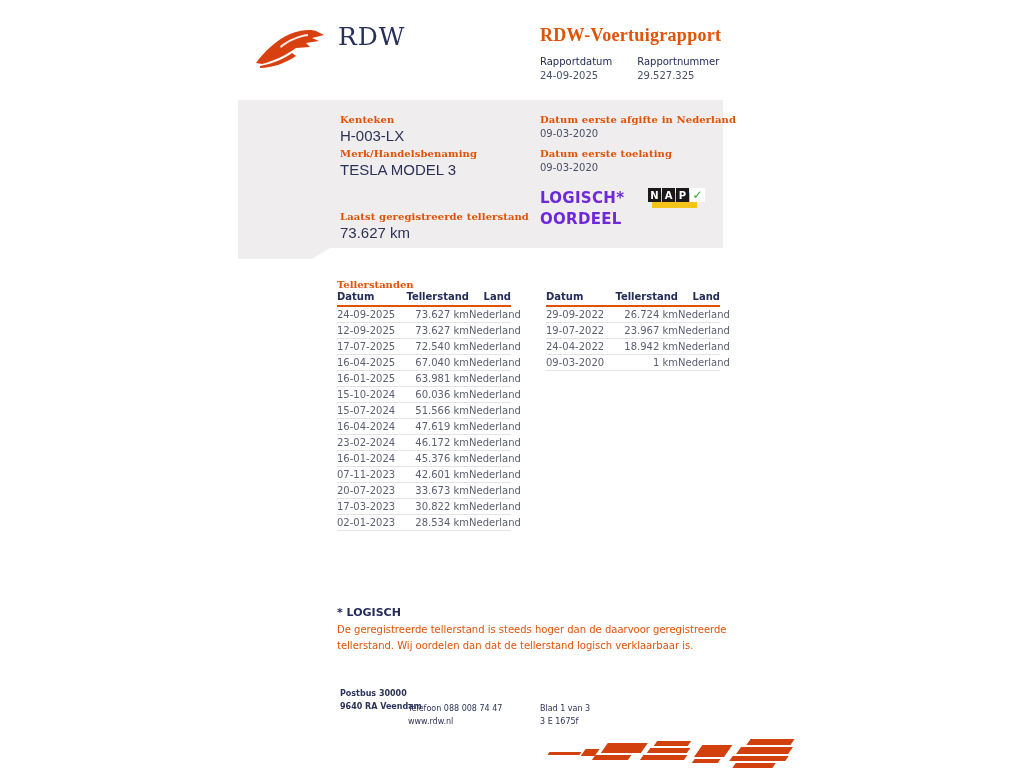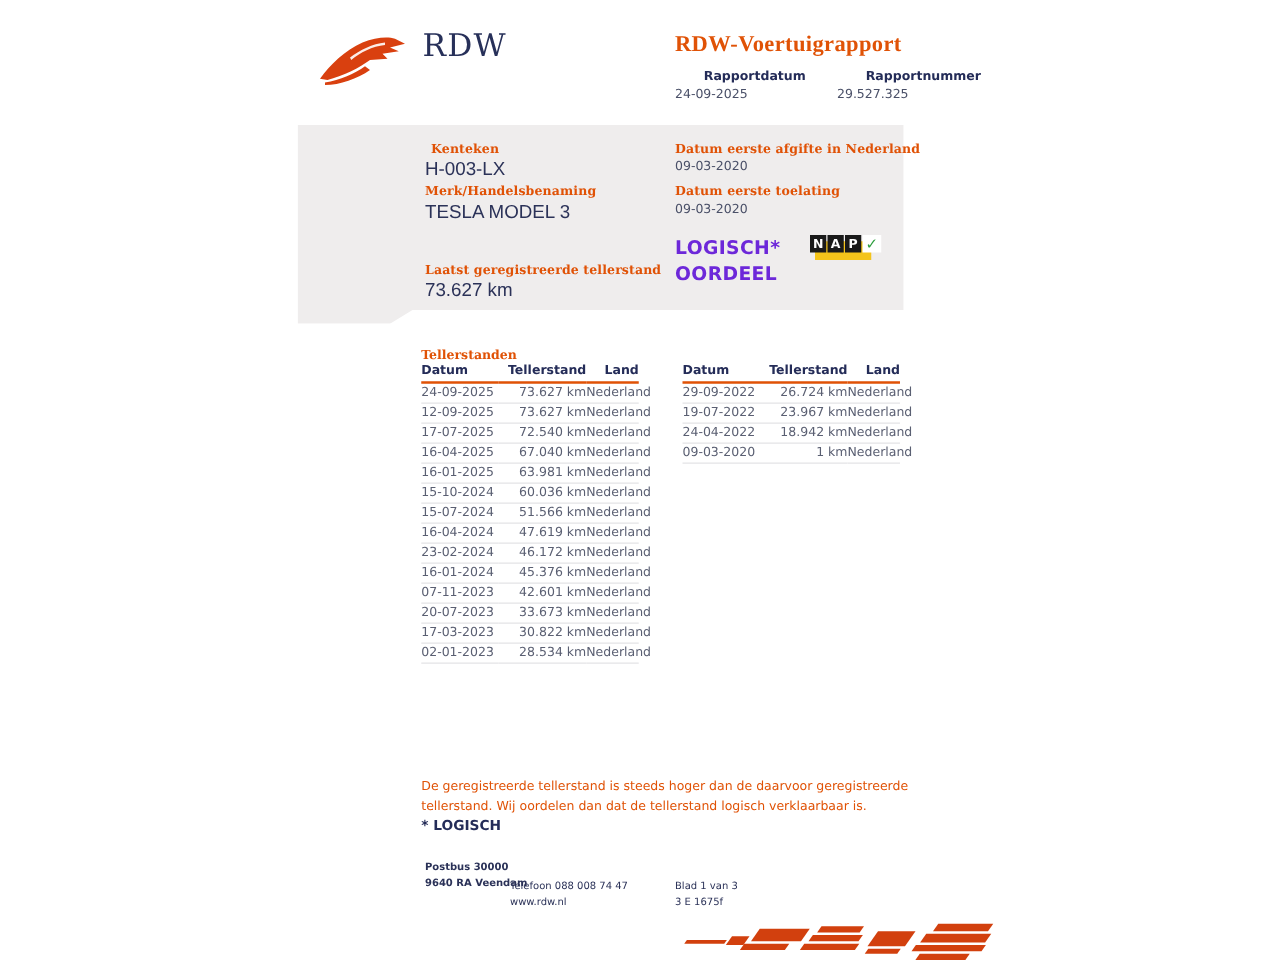--- a/index.html
+++ b/index.html
@@ -6,21 +6,21 @@
   html, body { width: 1024px; height: 768px; background: #ffffff; overflow: hidden; }
   body { font-family: "DejaVu Sans", sans-serif; position: relative; }
 
   .abs { position: absolute; }
 
   
   .logo-svg { left: 250px; top: 22px; width: 82px; height: 50px; }
   .wordmark { left: 338px; top: 22px; font-family: "DejaVu Serif", serif; font-size: 25px; color: #273059; letter-spacing: 1px; }
   .report-title { left: 540px; top: 25px; font-family: Liberation Serif, serif; font-size: 18px; font-weight: bold; color: #E05206; letter-spacing: 0.3px; }
   .report-meta { left: 540px; top: 56px; display: flex; gap: 25px; }
-  .meta-label { font-size: 10px; font-weight: bold; color: #242C58; margin-left: 23px; }
+  .meta-label { font-size: 10px; font-weight: normal; color: #242C58; }
   .meta-value { font-size: 10px; color: #4A5068; margin-top: 3px; }
 
   
   .summary-box { left: 238px; top: 100px; width: 485px; height: 159px; background: #EFEDED;
     clip-path: polygon(0 0, 485px 0, 485px 148px, 92px 148px, 74px 159px, 0 159px); }
   .sum-label { font-size: 10px; font-weight: bold; color: #E05206; font-family: "DejaVu Serif", serif; letter-spacing: 0.1px; }
   .sum-value { font-family: Liberation Sans, sans-serif; font-size: 15px; color: #2B3258; margin-top: 2px; }
   .sum-value-sm { font-size: 10px; color: #4A5068; margin-top: 3px; }
   .oordeel { font-size: 15px; font-weight: bold; color: #6d28d9; line-height: 1.4; letter-spacing: 0.3px; }
 
@@ -39,21 +39,21 @@
   .odo-table.left-t { position: absolute; left: 337px; top: 291px; width: 174px; }
   .odo-table.right-t { position: absolute; left: 546px; top: 291px; width: 174px; }
   .odo-table th { font-size: 10px; font-weight: bold; color: #242C58; text-align: left; padding: 0 0 3px 0; border-bottom: 2px solid #E05206; }
   .odo-table th.num, .odo-table td.num { text-align: right; }
   .odo-table td { font-size: 10px; color: #5A5F72; padding: 2px 0 2px 0; border-bottom: 1px solid #E4E3E6; line-height: 11px; }
   .col-datum { width: 62px; }
   .col-teller { width: 70px; }
   .col-land { width: 42px; }
 
   
-  .expl-title { left: 337px; top: 606px; font-size: 11px; font-weight: bold; color: #242C58; margin-top: 48px; }
+  .expl-title { left: 337px; top: 606px; font-size: 11px; font-weight: bold; color: #242C58; }
   .expl-body { left: 337px; top: 622px; width: 396px; font-size: 10px; color: #E05206; line-height: 1.6; }
 
   
   .footer-col { font-size: 8px; color: #2B3258; line-height: 13px; }
   .f1 { left: 340px; top: 687px; font-weight: bold; }
   .f2 { left: 408px; top: 702px; }
   .f3 { left: 540px; top: 702px; width: 190px; text-align: left; }
   .deco-svg { left: 538px; top: 737px; width: 266px; height: 31px; }
 </style>
 </head>
@@ -74,21 +74,21 @@
     <div class="meta-value">24-09-2025</div>
   </div>
   <div>
     <div class="meta-label">Rapportnummer</div>
     <div class="meta-value">29.527.325</div>
   </div>
 </div>
 
 <div class="abs summary-box"></div>
 
-<div class="abs" style="left:340px; top:114px;text-align:center;">
+<div class="abs" style="left:340px; top:114px;">
   <div class="sum-label">Kenteken</div>
   <div class="sum-value">H-003-LX</div>
 </div>
 <div class="abs" style="left:340px; top:148px;">
   <div class="sum-label">Merk/Handelsbenaming</div>
   <div class="sum-value">TESLA MODEL 3</div>
 </div>
 <div class="abs" style="left:340px; top:211px;">
   <div class="sum-label">Laatst geregistreerde tellerstand</div>
   <div class="sum-value">73.627 km</div>

